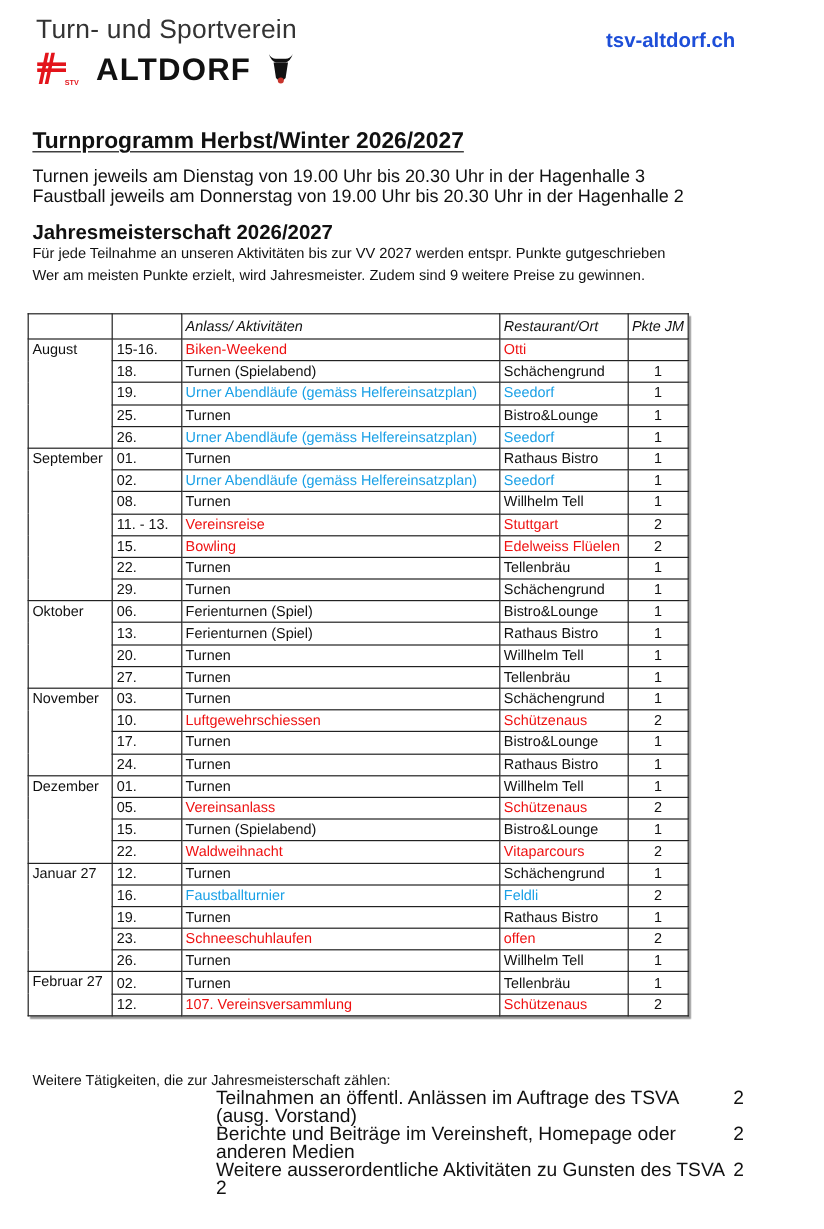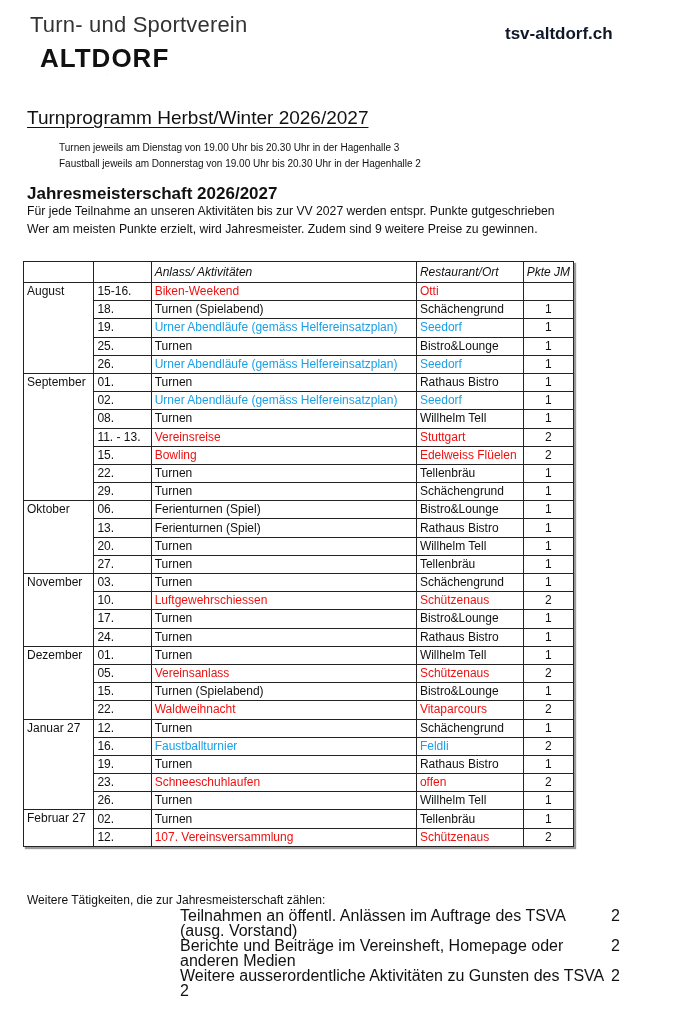--- a/index.html
+++ b/index.html
@@ -1,26 +1,26 @@
 <!DOCTYPE html>
 <html><head>
 <meta charset="utf-8">
 <style>
   html, body { margin: 0; padding: 0; background: #ffffff; }
   body { width: 687px; height: 1024px; position: relative; overflow: hidden;
          font-family: "Liberation Sans", sans-serif; color: #111; }
   .logo-line1 { position: absolute; left: 30px; top: 12px; font-size: 22px; color: #333; letter-spacing: 0.2px; }
-  .logo-line2 { position: absolute; left: 30px; top: 42px; height: 32px; display: flex; align-items: center; flex-direction: column; }
+  .logo-line2 { position: absolute; left: 30px; top: 42px; height: 32px; display: flex; align-items: center; }
   .stv-mark { width: 40px; height: 30px; position: relative; }
   .logo-word { font-size: 26px; font-weight: bold; color: #111; margin-left: 10px; letter-spacing: 1px; }
   .bull { margin-left: 14px; width: 22px; height: 30px; }
-  .site { position: absolute; left: 505px; top: 24px; font-size: 17px; font-weight: bold; color: #0f172a; }
-
-  .title { position: absolute; left: 27px; top: 107px; font-size: 19px; font-weight: normal; text-decoration: underline; text-underline-offset: 3px; }
-  .intro { position: absolute; left: 27px; top: 140px; font-size: 10px; line-height: 16px; margin-left: 32px; }
+  .site { position: absolute; left: 505px; top: 24px; font-size: 17px; font-weight: bold; color: #1d4ed8; }
+
+  .title { position: absolute; left: 27px; top: 107px; font-size: 19px; font-weight: bold; text-decoration: underline; text-underline-offset: 3px; }
+  .intro { position: absolute; left: 27px; top: 140px; font-size: 15px; line-height: 16px; }
   .jm-head { position: absolute; left: 27px; top: 184px; font-size: 17px; font-weight: bold; }
   .jm-text { position: absolute; left: 27px; top: 202px; font-size: 12.2px; line-height: 18px; }
 
   table.prog { position: absolute; left: 23px; top: 261px; width: 551px; border-collapse: collapse;
                box-shadow: 2px 2px 1px #999; font-size: 12px; }
   table.prog td { border: 1px solid #222; padding: 0 3px; height: 17.2px; line-height: 17px; white-space: nowrap; }
   table.prog tr.hdr td { height: 20px; font-style: italic; }
   td.c-month { width: 73px; vertical-align: top; }
   td.c-date { width: 65px; }
   td.c-act { width: 290px; }

